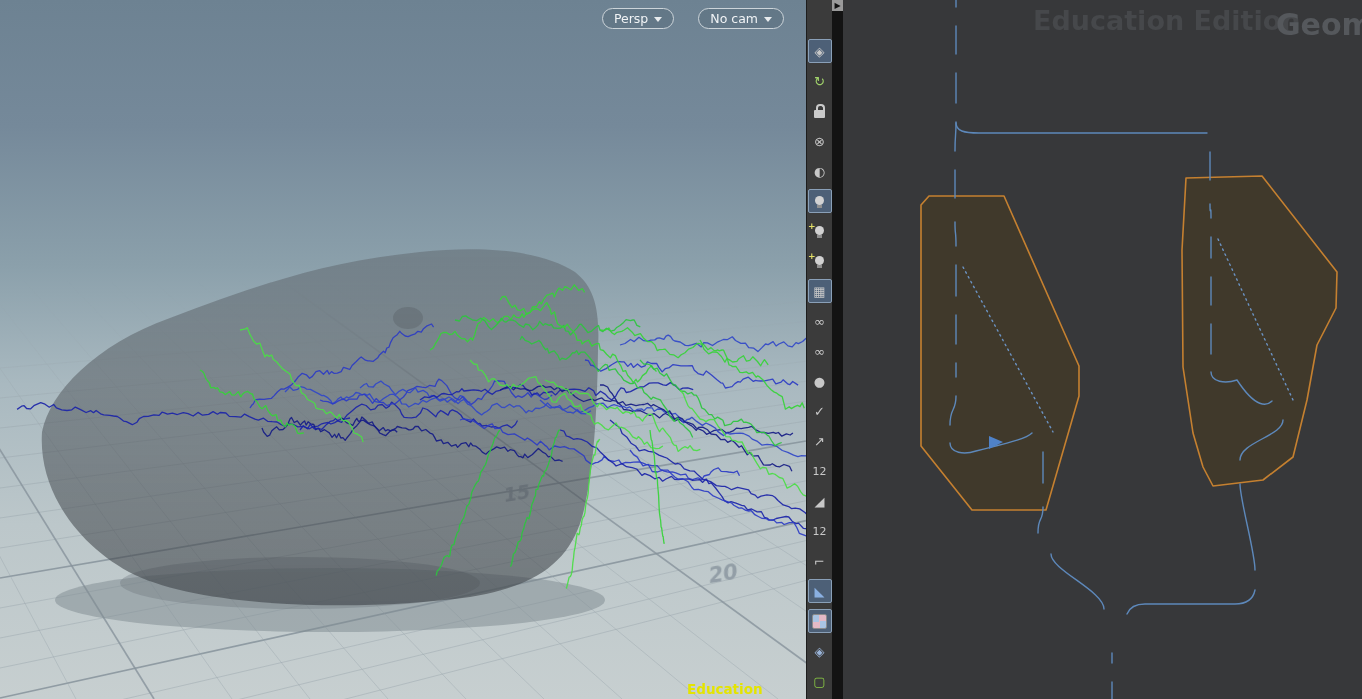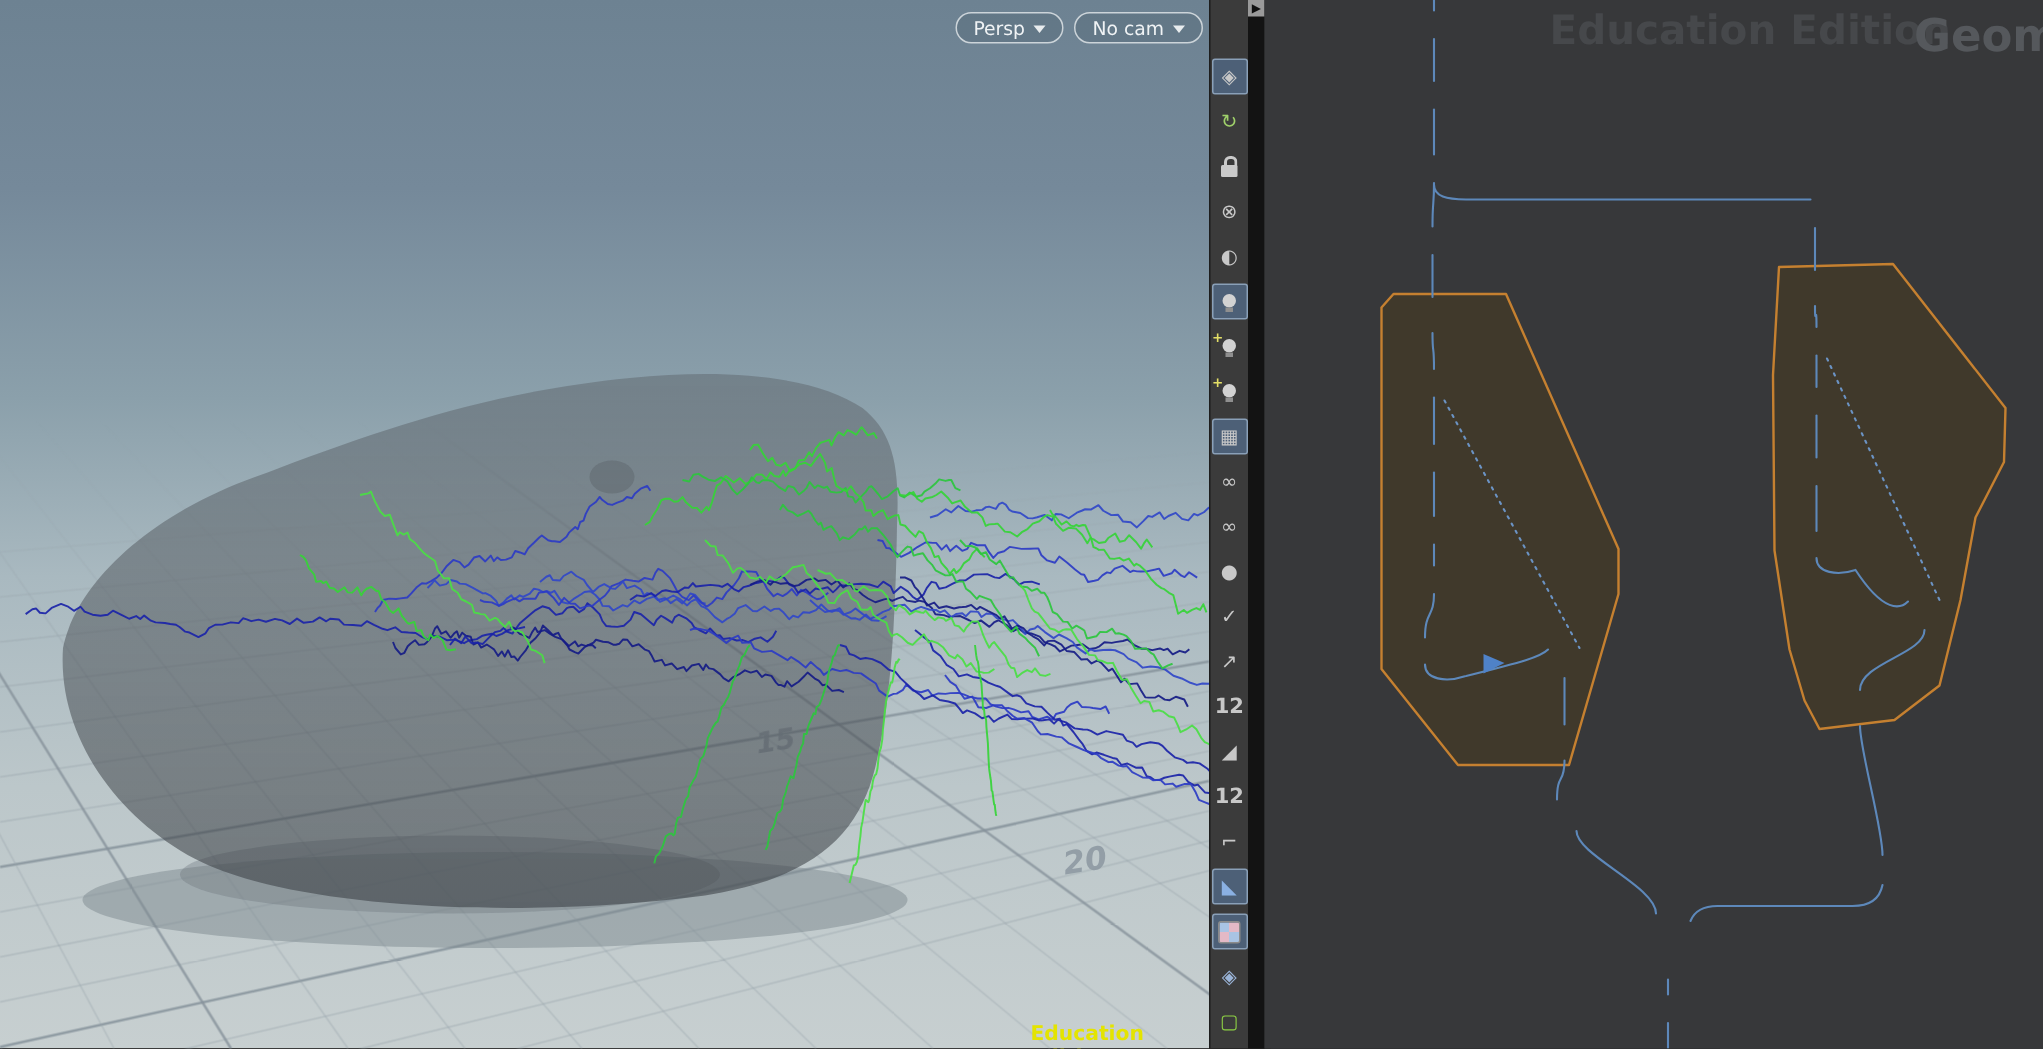--- a/index.html
+++ b/index.html
@@ -2,34 +2,34 @@
 <html><head>
 <meta charset="utf-8">
 <style>
   html,body{margin:0;padding:0;background:#222;font-family:"DejaVu Sans",sans-serif;}
   #screen{position:relative;width:1362px;height:699px;overflow:hidden;background:#2c2d2f;}
 
   
   #viewport{position:absolute;left:0;top:0;width:806px;height:699px;overflow:hidden;
     background:linear-gradient(180deg,#6d8292 0%,#75899a 18%,#8ba0ab 38%,#a9b9c0 55%,#bcc7ca 75%,#c7cfd0 100%);}
   #vp-svg{position:absolute;left:0;top:0;}
-  .vp-buttons{position:absolute;top:8px;right:4px;display:flex;gap:7px;z-index:5;justify-content:flex-end;}
+  .vp-buttons{position:absolute;top:8px;right:22px;display:flex;gap:24px;z-index:5;justify-content:flex-end;}
   .vp-btn{display:flex;align-items:center;gap:6px;height:17px;padding:1px 11px;border:1.5px solid #ccd4d9;
     border-radius:12px;color:#f0f3f5;font-size:12.5px;background:rgba(44,60,72,0.16);cursor:pointer;}
   .vp-btn .dd{width:0;height:0;border-left:4px solid transparent;border-right:4px solid transparent;border-top:5px solid #e8ecee;margin-top:1px;}
   #vp-watermark{position:absolute;left:687px;top:681px;color:#e4e400;font-size:13.5px;font-weight:600;z-index:5;}
 
   
   #display-toolbar{position:absolute;left:806px;top:0;width:26px;height:699px;background:#3b3b3b;border-left:1px solid #1d1d1d;
     display:flex;flex-direction:column;align-items:center;padding-top:36px;box-sizing:border-box;}
   .tcell{width:22px;height:22px;margin:3px 0;display:flex;align-items:center;justify-content:center;
     color:#c8c8c8;font-size:13px;border:1px solid transparent;border-radius:2px;cursor:pointer;flex:0 0 auto;position:relative;}
   .tcell.sel{background:#4d6077;border-color:#8aa0b8;}
   .tcell .glyph{line-height:1;}
-  .tcell .num{font-size:14px;font-weight:bold;}
+  .tcell .num{font-size:11px;font-weight:normal;}
   .lk{position:relative;width:11px;height:8px;background:#cacaca;border-radius:1px;margin-top:5px;}
   .lk:before{content:"";position:absolute;left:1.5px;top:-6px;width:5px;height:5px;border:2px solid #cacaca;border-bottom:none;border-radius:4px 4px 0 0;}
   .blb{position:relative;width:9px;height:9px;background:#d2d2d2;border-radius:50%;margin-top:-2px;}
   .blb:after{content:"";position:absolute;left:2px;top:9px;width:5px;height:3px;background:#8f8f8f;}
   .blb.plus:before{content:"+";position:absolute;left:-7px;top:-5px;color:#e2de66;font-weight:bold;font-size:9px;}
   .chk{width:13px;height:13px;border-radius:2px;border:1px solid #8b8b8b;
     background:conic-gradient(#e3b9c6 0 90deg,#a9c4e4 0 180deg,#e3b9c6 0 270deg,#a9c4e4 0);}
 
   
   #pane-divider{position:absolute;left:832px;top:0;width:11px;height:699px;background:#131313;}

